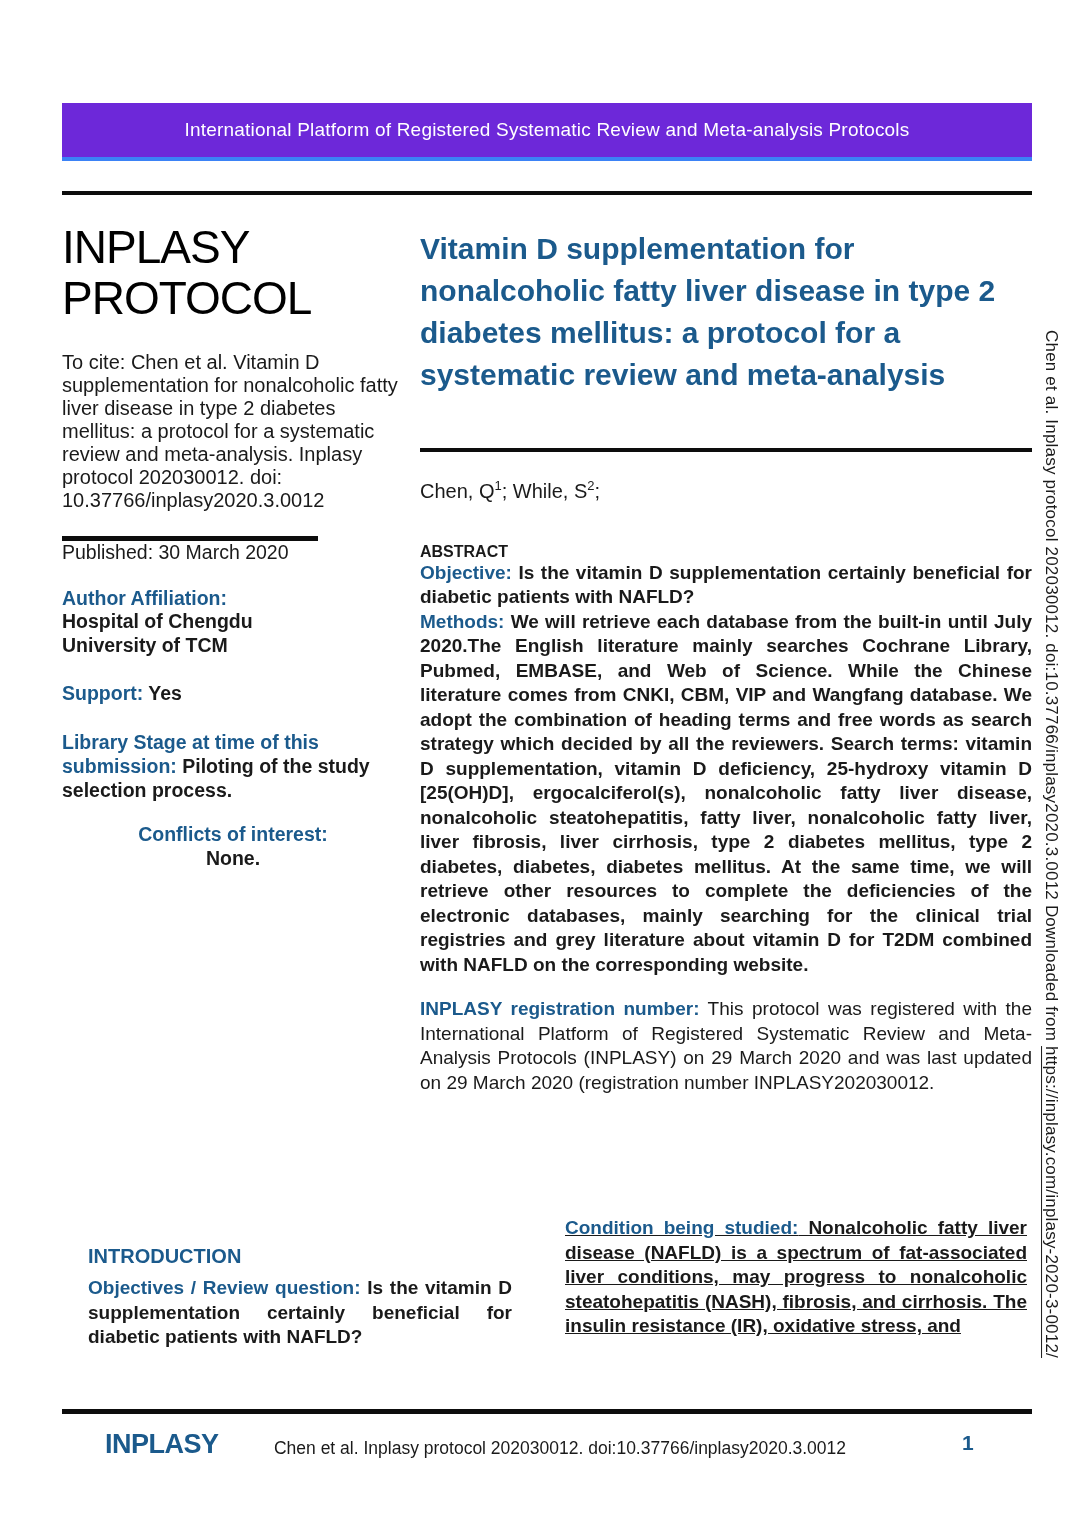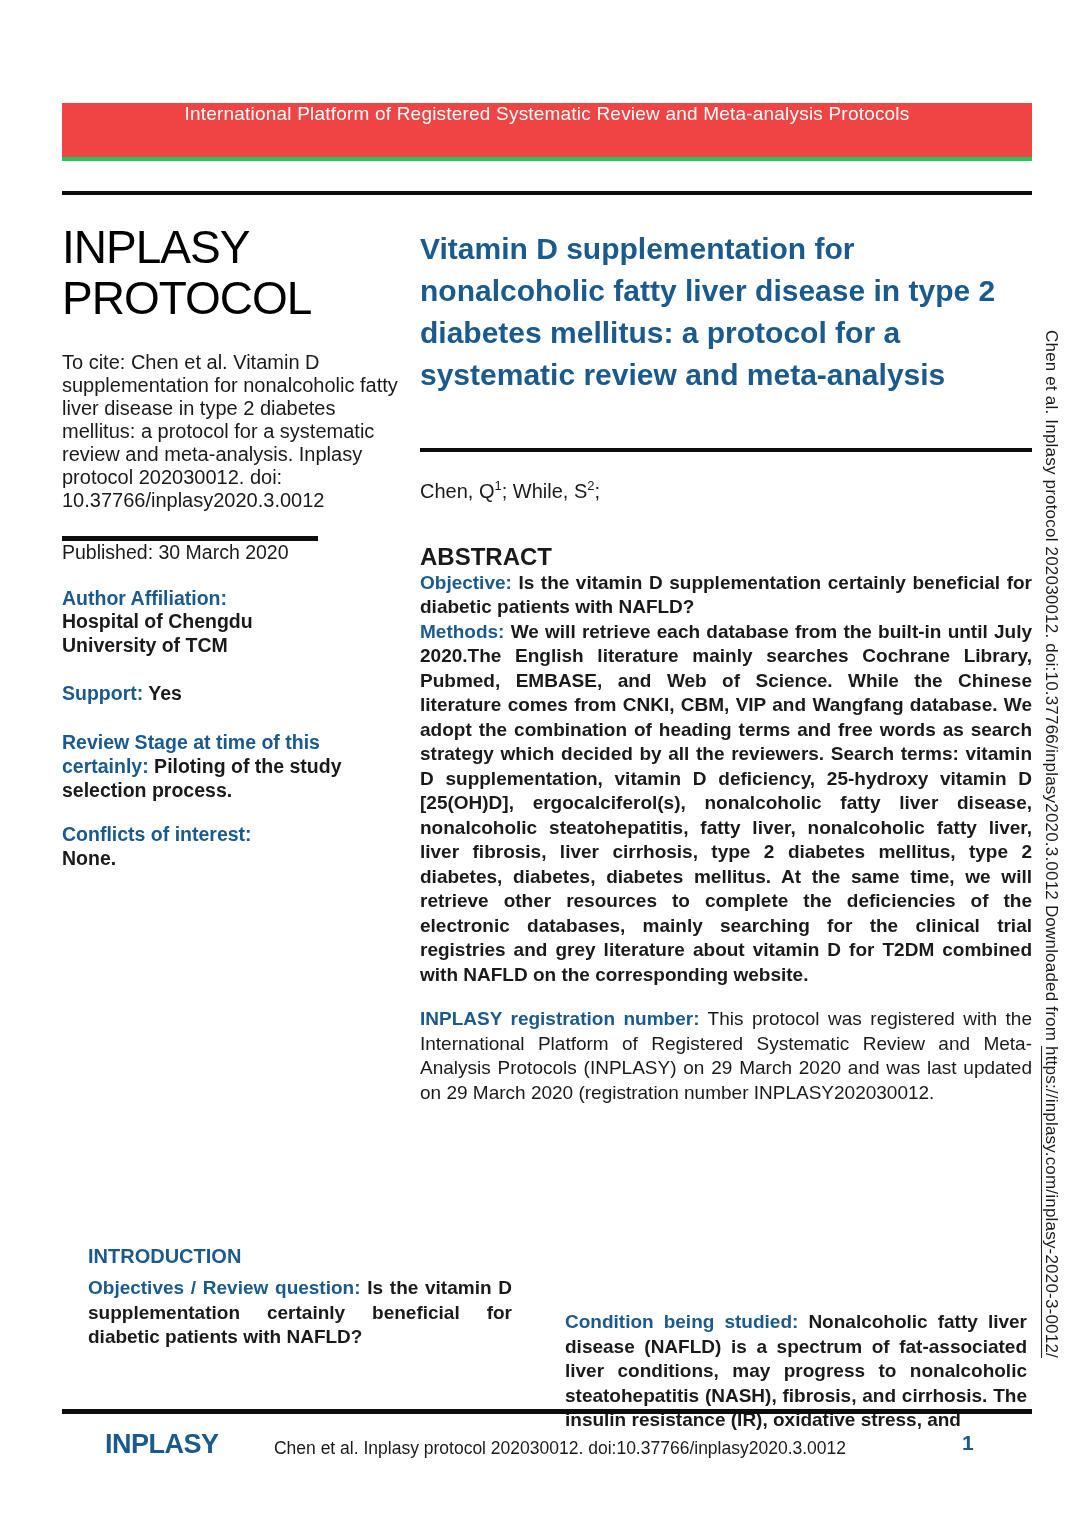--- a/index.html
+++ b/index.html
@@ -1,21 +1,21 @@
 <!DOCTYPE html>
 <html><head>
 <meta charset="utf-8">
 <style>
   html,body{margin:0;padding:0;background:#fff;}
   .page{position:relative;width:1086px;height:1536px;background:#ffffff;overflow:hidden;
         font-family:"Liberation Sans","DejaVu Sans",sans-serif;color:#1a1a1a;}
 
   
-  .banner{position:absolute;left:62px;top:103px;width:970px;height:54px;background:#ef4444;
-          border-bottom:4px solid #22c55e;display:flex;align-items:flex-start;justify-content:center;}
+  .banner{position:absolute;left:62px;top:103px;width:970px;height:54px;background:#6d28d9;
+          border-bottom:4px solid #3b82f6;display:flex;align-items:center;justify-content:center;}
   .banner span{color:#ffffff;font-size:19px;letter-spacing:0.2px;}
 
   .rule{background:#0d0d0d;position:absolute;}
   .rule-top{left:62px;top:191px;width:970px;height:4px;}
   .rule-footer{left:62px;top:1409px;width:970px;height:5px;}
 
   
   .col-left{position:absolute;left:62px;top:222px;width:342px;}
   .masthead{font-size:46px;line-height:51px;font-weight:400;color:#000;letter-spacing:-1px;}
   .citation{margin-top:27px;font-size:20px;line-height:23px;}
@@ -23,35 +23,35 @@
   .received{margin-top:13px;font-size:19.5px;}
   .published{font-size:19.5px;}
   .lbl{color:#1B5A8C;font-weight:bold;}
   .bold{font-weight:bold;}
   .blk{font-size:19.5px;line-height:23.5px;}
   .blk-corr{margin-top:31px;}
   .blk-email{margin-top:27px;font-weight:bold;}
   .blk-aff{margin-top:22px;}
   .blk-support{margin-top:25px;}
   .blk-review{margin-top:24px;line-height:24.3px;}
-  .blk-conflicts{margin-top:21px;}
+  .blk-conflicts{margin-top:21px;text-align:center;}
 
   
   .col-right{position:absolute;left:420px;top:228px;width:612px;}
   .title{font-size:30px;line-height:42px;font-weight:bold;color:#1B5A8C;}
   .rule-right{width:612px;height:4px;background:#0d0d0d;margin-top:52px;}
   .authors{margin-top:26px;font-size:20px;}
   .authors sup{font-size:13px;}
-  .abstract-heading{margin-top:40px;font-size:24px;font-weight:bold;color:#1a1a1a;}
+  .abstract-heading{margin-top:40px;font-size:16px;font-weight:bold;color:#1a1a1a;}
   .para{font-size:19px;line-height:24.5px;font-weight:bold;text-align:justify;margin:0;}
   .para-reg{margin-top:20px;font-size:19px;line-height:24.5px;font-weight:400;text-align:justify;}
 
   
   .bottom-left{position:absolute;left:88px;top:1245px;width:424px;}
-  .bottom-right{position:absolute;left:565px;top:1310px;width:462px;}
+  .bottom-right{position:absolute;left:565px;top:1216px;width:462px;text-decoration:underline;}
   .intro-heading{font-size:20px;font-weight:bold;color:#1B5A8C;}
   .bottom-para{margin-top:8px;font-size:19px;line-height:24.5px;font-weight:bold;text-align:justify;}
   .bottom-para-first{margin-top:0;}
 
   
   .footer-logo{position:absolute;left:105px;top:1429px;font-size:27px;font-weight:bold;
                color:#1B5A8C;letter-spacing:-0.5px;}
   .footer-citation{position:absolute;left:230px;top:1438px;width:660px;text-align:center;font-size:17.5px;}
   .footer-page{position:absolute;left:962px;top:1431px;font-size:21px;font-weight:bold;color:#1B5A8C;}
 
@@ -89,21 +89,21 @@
       <span class="lbl">Author Affiliation:</span><br>
       <span class="bold">Hospital of Chengdu</span><br>
       <span class="bold">University of TCM</span>
     </div>
 
     <div class="blk blk-support">
       <span class="lbl">Support:</span><span class="bold"> Yes</span>
     </div>
 
     <div class="blk blk-review">
-      <span class="lbl">Review Stage at time of this certainly:</span><span class="bold"> Piloting of the study selection process.</span>
+      <span class="lbl">Library Stage at time of this submission:</span><span class="bold"> Piloting of the study selection process.</span>
     </div>
 
     <div class="blk blk-conflicts">
       <span class="lbl">Conflicts of interest:</span><br>
       <span class="bold">None.</span>
     </div>
   </div>
 
   <div class="col-right">
     <div class="title">Vitamin D supplementation for nonalcoholic fatty liver disease in type 2 diabetes mellitus: a protocol for a systematic review and meta-analysis</div>

